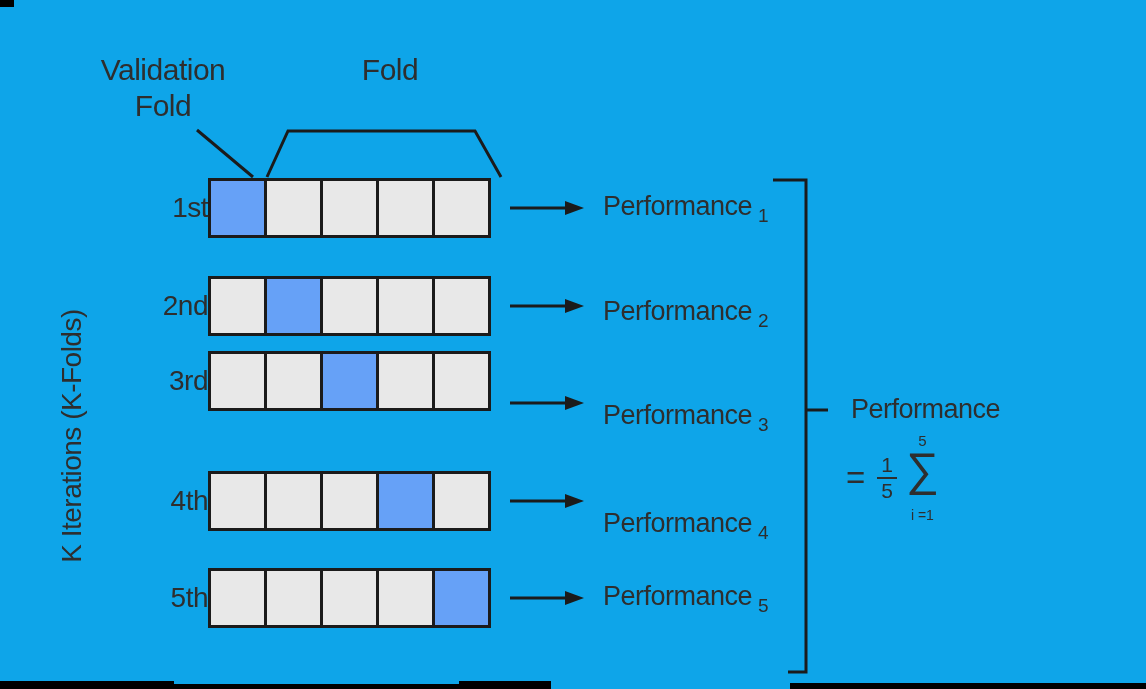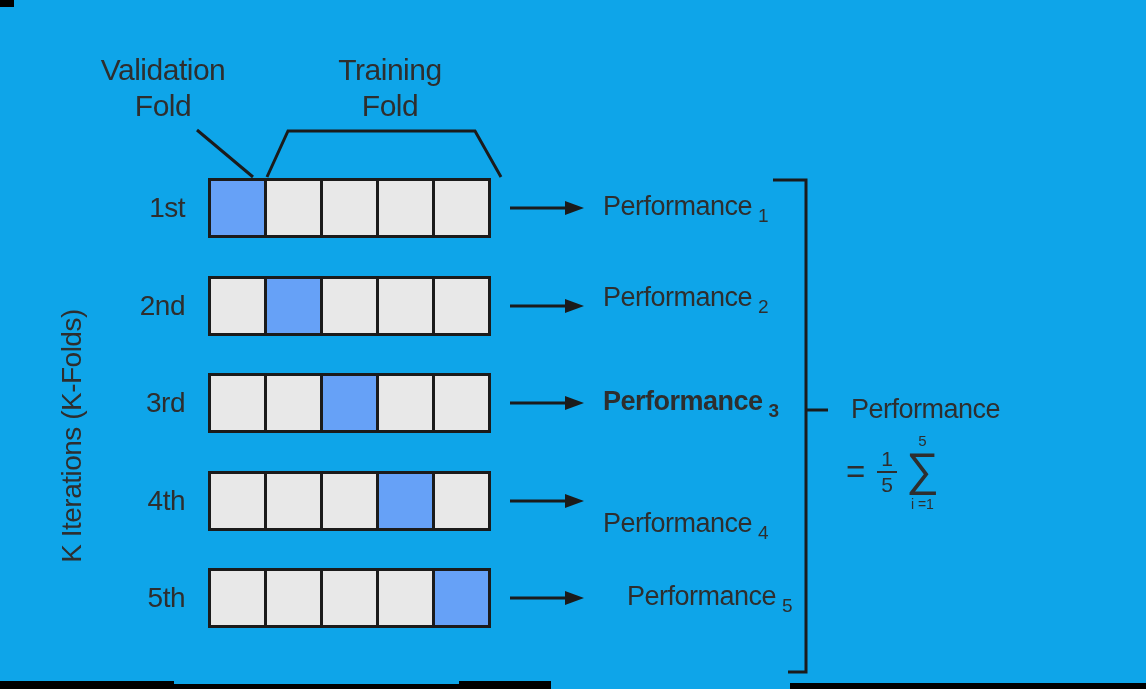--- a/index.html
+++ b/index.html
@@ -17,37 +17,37 @@
   svg.overlay { position:absolute; left:0; top:0; width:1146px; height:689px; }
   svg.overlay line, svg.overlay path { stroke:#1b1b1b; stroke-width:3; fill:none; }
   svg.overlay polygon.head { fill:#1b1b1b; stroke:none; }
 
   .row { position:absolute; left:208px; }
   .cells { display:flex; }
   .cell { width:59px; height:60px; box-sizing:border-box; border:3px solid #1b1b1b; background:#e8e8e8; }
   .cell + .cell { margin-left:-3px; }
   .cell.val { background:#66a1f7; }
   .row-label {
-    position:absolute; right:100%; margin-right:23px; top:50%; transform:translateY(-50%);
+    position:absolute; right:100%; top:50%; transform:translateY(-50%);
     font-size:28px; white-space:nowrap; letter-spacing:-0.5px;
   }
   .perf { position:absolute; left:603px; font-size:27px; white-space:nowrap; letter-spacing:-0.5px;text-align:right; }
   .perf .sub { font-size:19px; position:relative; top:7px; margin-left:6px; }
 
   .result { position:absolute; left:846px; top:394px; }
   .result .r1 { font-size:27px; margin-left:5px; letter-spacing:-0.5px; }
   .result .r2 { display:flex; align-items:center; margin-top:8px; }
   .eq { font-size:33px; }
   .frac { display:flex; flex-direction:column; align-items:center; font-size:21px; line-height:20px; margin:0 9px 0 12px; }
   .frac .num { padding:0 4px 2px; }
   .frac .den { border-top:2.5px solid #2e2e2e; padding:2px 4px 0; }
   .sum { display:flex; flex-direction:column; align-items:center; line-height:1; margin-right:9px; }
   .sum .top { font-size:15px; margin-bottom:0; }
   .sum .sym { font-size:46px; line-height:42px; }
-  .sum .bot { font-size:14px; margin-top:7px; white-space:nowrap; }
+  .sum .bot { font-size:14px; margin-top:18px; white-space:nowrap; }
   .term { font-size:27px; white-space:nowrap; letter-spacing:-0.5px; }
   .term .sub { font-size:17px; position:relative; top:6px; margin-left:1px; }
 
   .blackbar { position:absolute; background:#000000; }
   .corner-mark { left:0; top:7; width:14px; height:7px; }
   .bbar1 { left:0px;   top:681px; width:174px; height:8px; }
   .bbar2 { left:174px; top:684px; width:285px; height:5px; }
   .bbar3 { left:459px; top:681px; width:92px;  height:8px; }
   .bbar4 { left:790px; top:683px; width:356px; height:6px; }
 </style>
@@ -57,21 +57,20 @@
 <div class="canvas">
 
   <div class="blackbar corner-mark"></div>
 
   <div class="hdr hdr-val">
     <div>Validation</div>
     <div>Fold</div>
   </div>
 
   <div class="hdr hdr-trn">
-    <div>Training</div>
     <div>Fold</div>
   </div>
 
   <div class="yaxis">K Iterations (K-Folds)</div>
 
   <svg class="overlay">
     <line x1="197" y1="130" x2="253" y2="177"></line>
     <path d="M 267 177 L 288 131 L 475 131 L 501 177"></path>
     <g>
         <line x1="510" y1="208" x2="566" y2="208" stroke-width="2.5"></line>
@@ -103,21 +102,21 @@
       <div class="row" style="top: 276px;">
         <span class="row-label">2nd</span>
         <div class="cells">
           <div class="cell"></div>
           <div class="cell val"></div>
           <div class="cell"></div>
           <div class="cell"></div>
           <div class="cell"></div>
         </div>
       </div>
-      <div class="row" style="top: 373px;">
+      <div class="row" style="top: 351px;">
         <span class="row-label">3rd</span>
         <div class="cells">
           <div class="cell"></div>
           <div class="cell"></div>
           <div class="cell val"></div>
           <div class="cell"></div>
           <div class="cell"></div>
         </div>
       </div>
       <div class="row" style="top: 471px;">
@@ -136,24 +135,24 @@
           <div class="cell"></div>
           <div class="cell"></div>
           <div class="cell"></div>
           <div class="cell"></div>
           <div class="cell val"></div>
         </div>
       </div>
     </div>
   <div id="perfs">
       <div class="perf" style="top: 191px;"><span>Performance</span><span class="sub">1</span></div>
-      <div class="perf" style="top: 282px;"><span>Performance</span><span class="sub">2</span></div>
-      <div class="perf" style="top: 386px; font-weight: bold;"><span>Performance</span><span class="sub">3</span></div>
+      <div class="perf" style="top: 296px;"><span>Performance</span><span class="sub">2</span></div>
+      <div class="perf" style="top: 400px;"><span>Performance</span><span class="sub">3</span></div>
       <div class="perf" style="top: 508px;"><span>Performance</span><span class="sub">4</span></div>
-      <div class="perf" style="top: 581px; margin-left: 24px;"><span>Performance</span><span class="sub">5</span></div>
+      <div class="perf" style="top: 581px;"><span>Performance</span><span class="sub">5</span></div>
     </div>
 
   <div class="result">
     <div class="r1">Performance</div>
     <div class="r2">
       <span class="eq">=</span>
       <span class="frac">
         <span class="num">1</span>
         <span class="den">5</span>
       </span>

